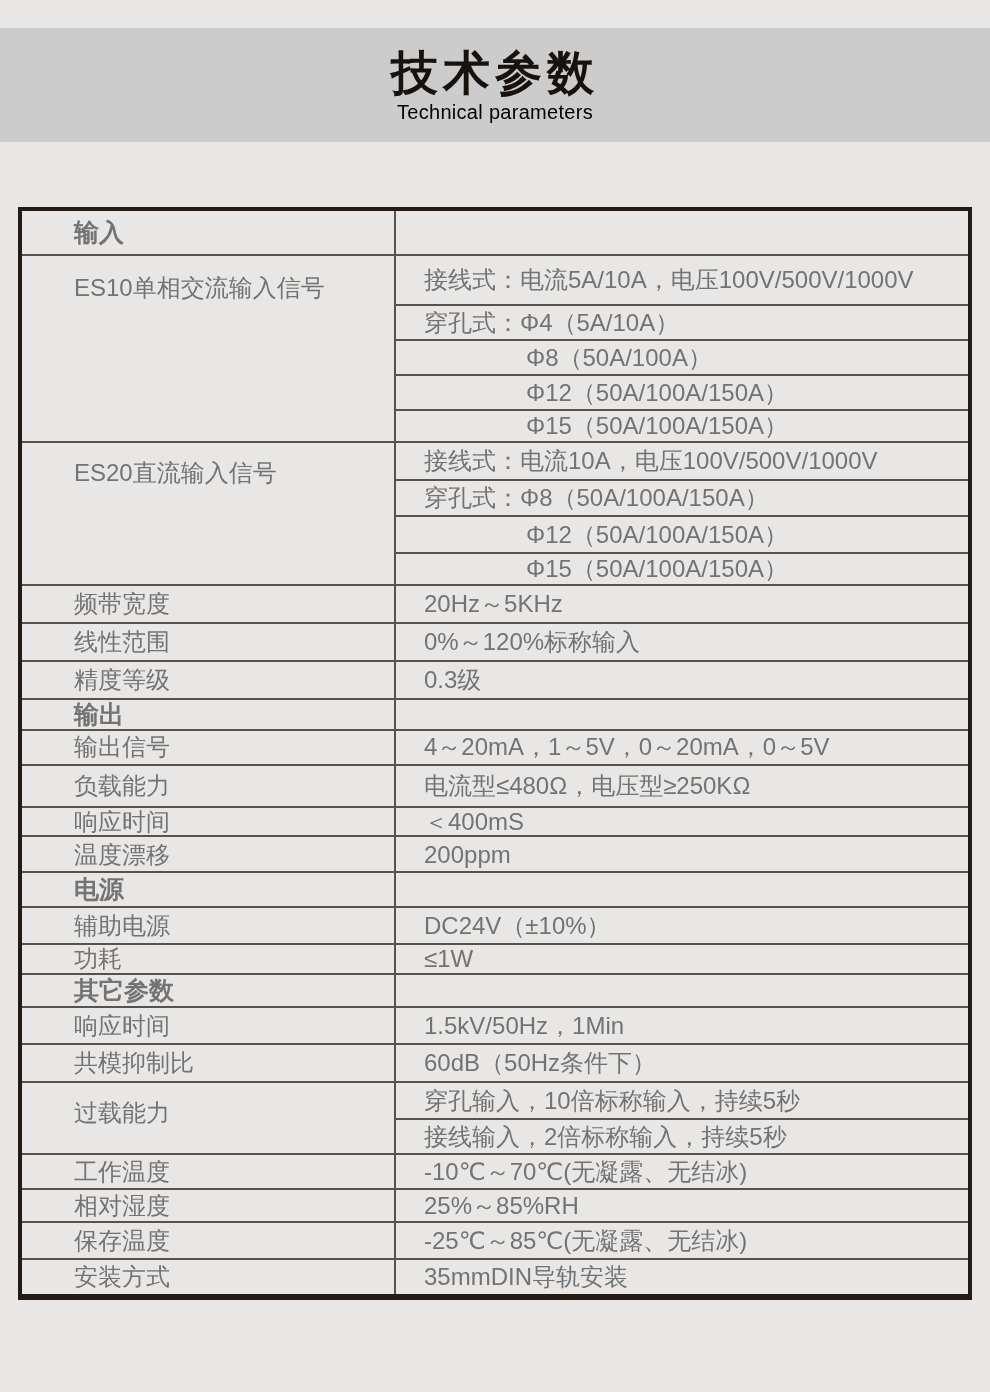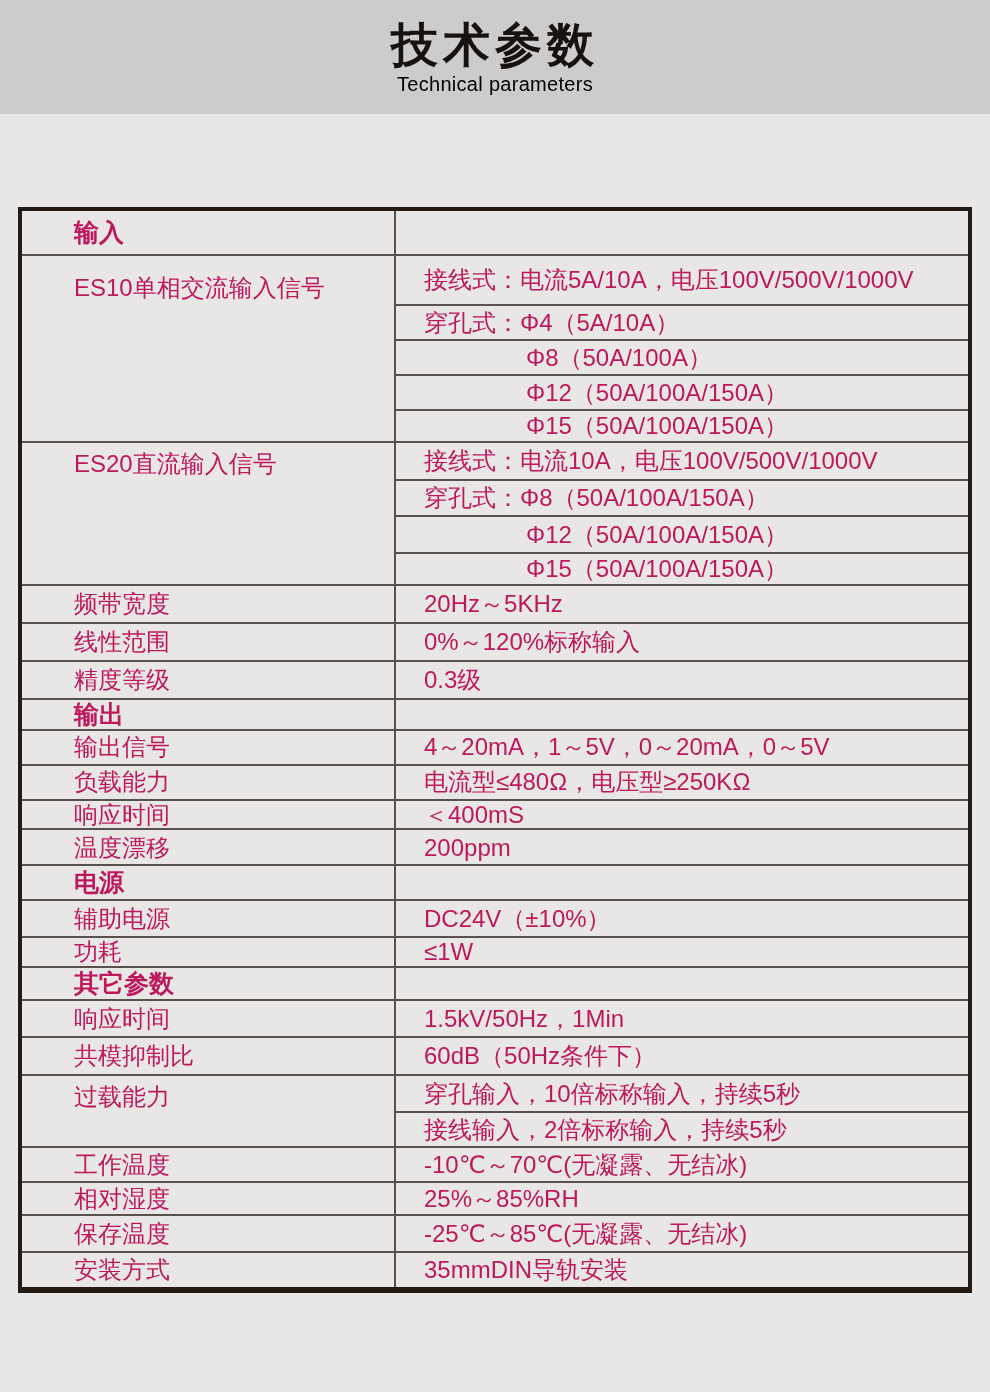--- a/index.html
+++ b/index.html
@@ -9,21 +9,21 @@
     position: relative;
     background: #e8e7e6;
     font-family: "Liberation Sans", "DejaVu Sans", sans-serif;
     color: #29231e;
     overflow: hidden;
   }
 
   
   .banner {
     position: absolute;
-    left: 0; top: 0;
+    left: 0; top: 28px;
     width: 990px; height: 114px;
     background: #cdcccc;
     display: flex;
     flex-direction: column;
     align-items: center;
     justify-content: center;
   }
   .banner-title {
     font-size: 47px;
     font-weight: 700;
@@ -48,28 +48,28 @@
     table-layout: fixed;
     border: 4px solid #241b15;
     border-bottom-width: 6px;
   }
   col.col-param { width: 375px; }
   col.col-value { width: 575px; }
   td {
     border: 2px solid #57524e;
     font-size: 24px;
     line-height: 1.15;
-    color: #be185d;
+    color: #737373;
     padding: 0;
     overflow: hidden;
     white-space: nowrap;
   }
   td.c-label { padding-left: 52px; padding-right: 6px; }
   td.c-label.section { font-weight: 700; font-size: 25px; }
-  td.c-label.group { vertical-align: top; padding-top: 7px; }
+  td.c-label.group { vertical-align: top; padding-top: 16px; }
   td.c-label.group.tall { padding-top: 18px; }
   td.c-value { padding-left: 28px; padding-right: 6px; }
   td.c-value.indent { padding-left: 130px; }
 </style>
 </head>
 <body>
 
 <div class="banner">
   <div class="banner-title">技术参数</div>
   <div class="banner-subtitle">Technical parameters</div>
@@ -127,21 +127,21 @@
         <td class="c-value">0.3级</td>
       </tr>
       <tr style="height: 24px;">
         <td class="c-label section">输出</td>
         <td class="c-value"></td>
       </tr>
       <tr style="height: 35px;">
         <td class="c-label">输出信号</td>
         <td class="c-value">4～20mA，1～5V，0～20mA，0～5V</td>
       </tr>
-      <tr style="height: 35px;">
+      <tr style="height: 42px;">
         <td class="c-label">负载能力</td>
         <td class="c-value">电流型≤480Ω，电压型≥250KΩ</td>
       </tr>
       <tr style="height: 29px;">
         <td class="c-label">响应时间</td>
         <td class="c-value">＜400mS</td>
       </tr>
       <tr style="height: 36px;">
         <td class="c-label">温度漂移</td>
         <td class="c-value">200ppm</td>

